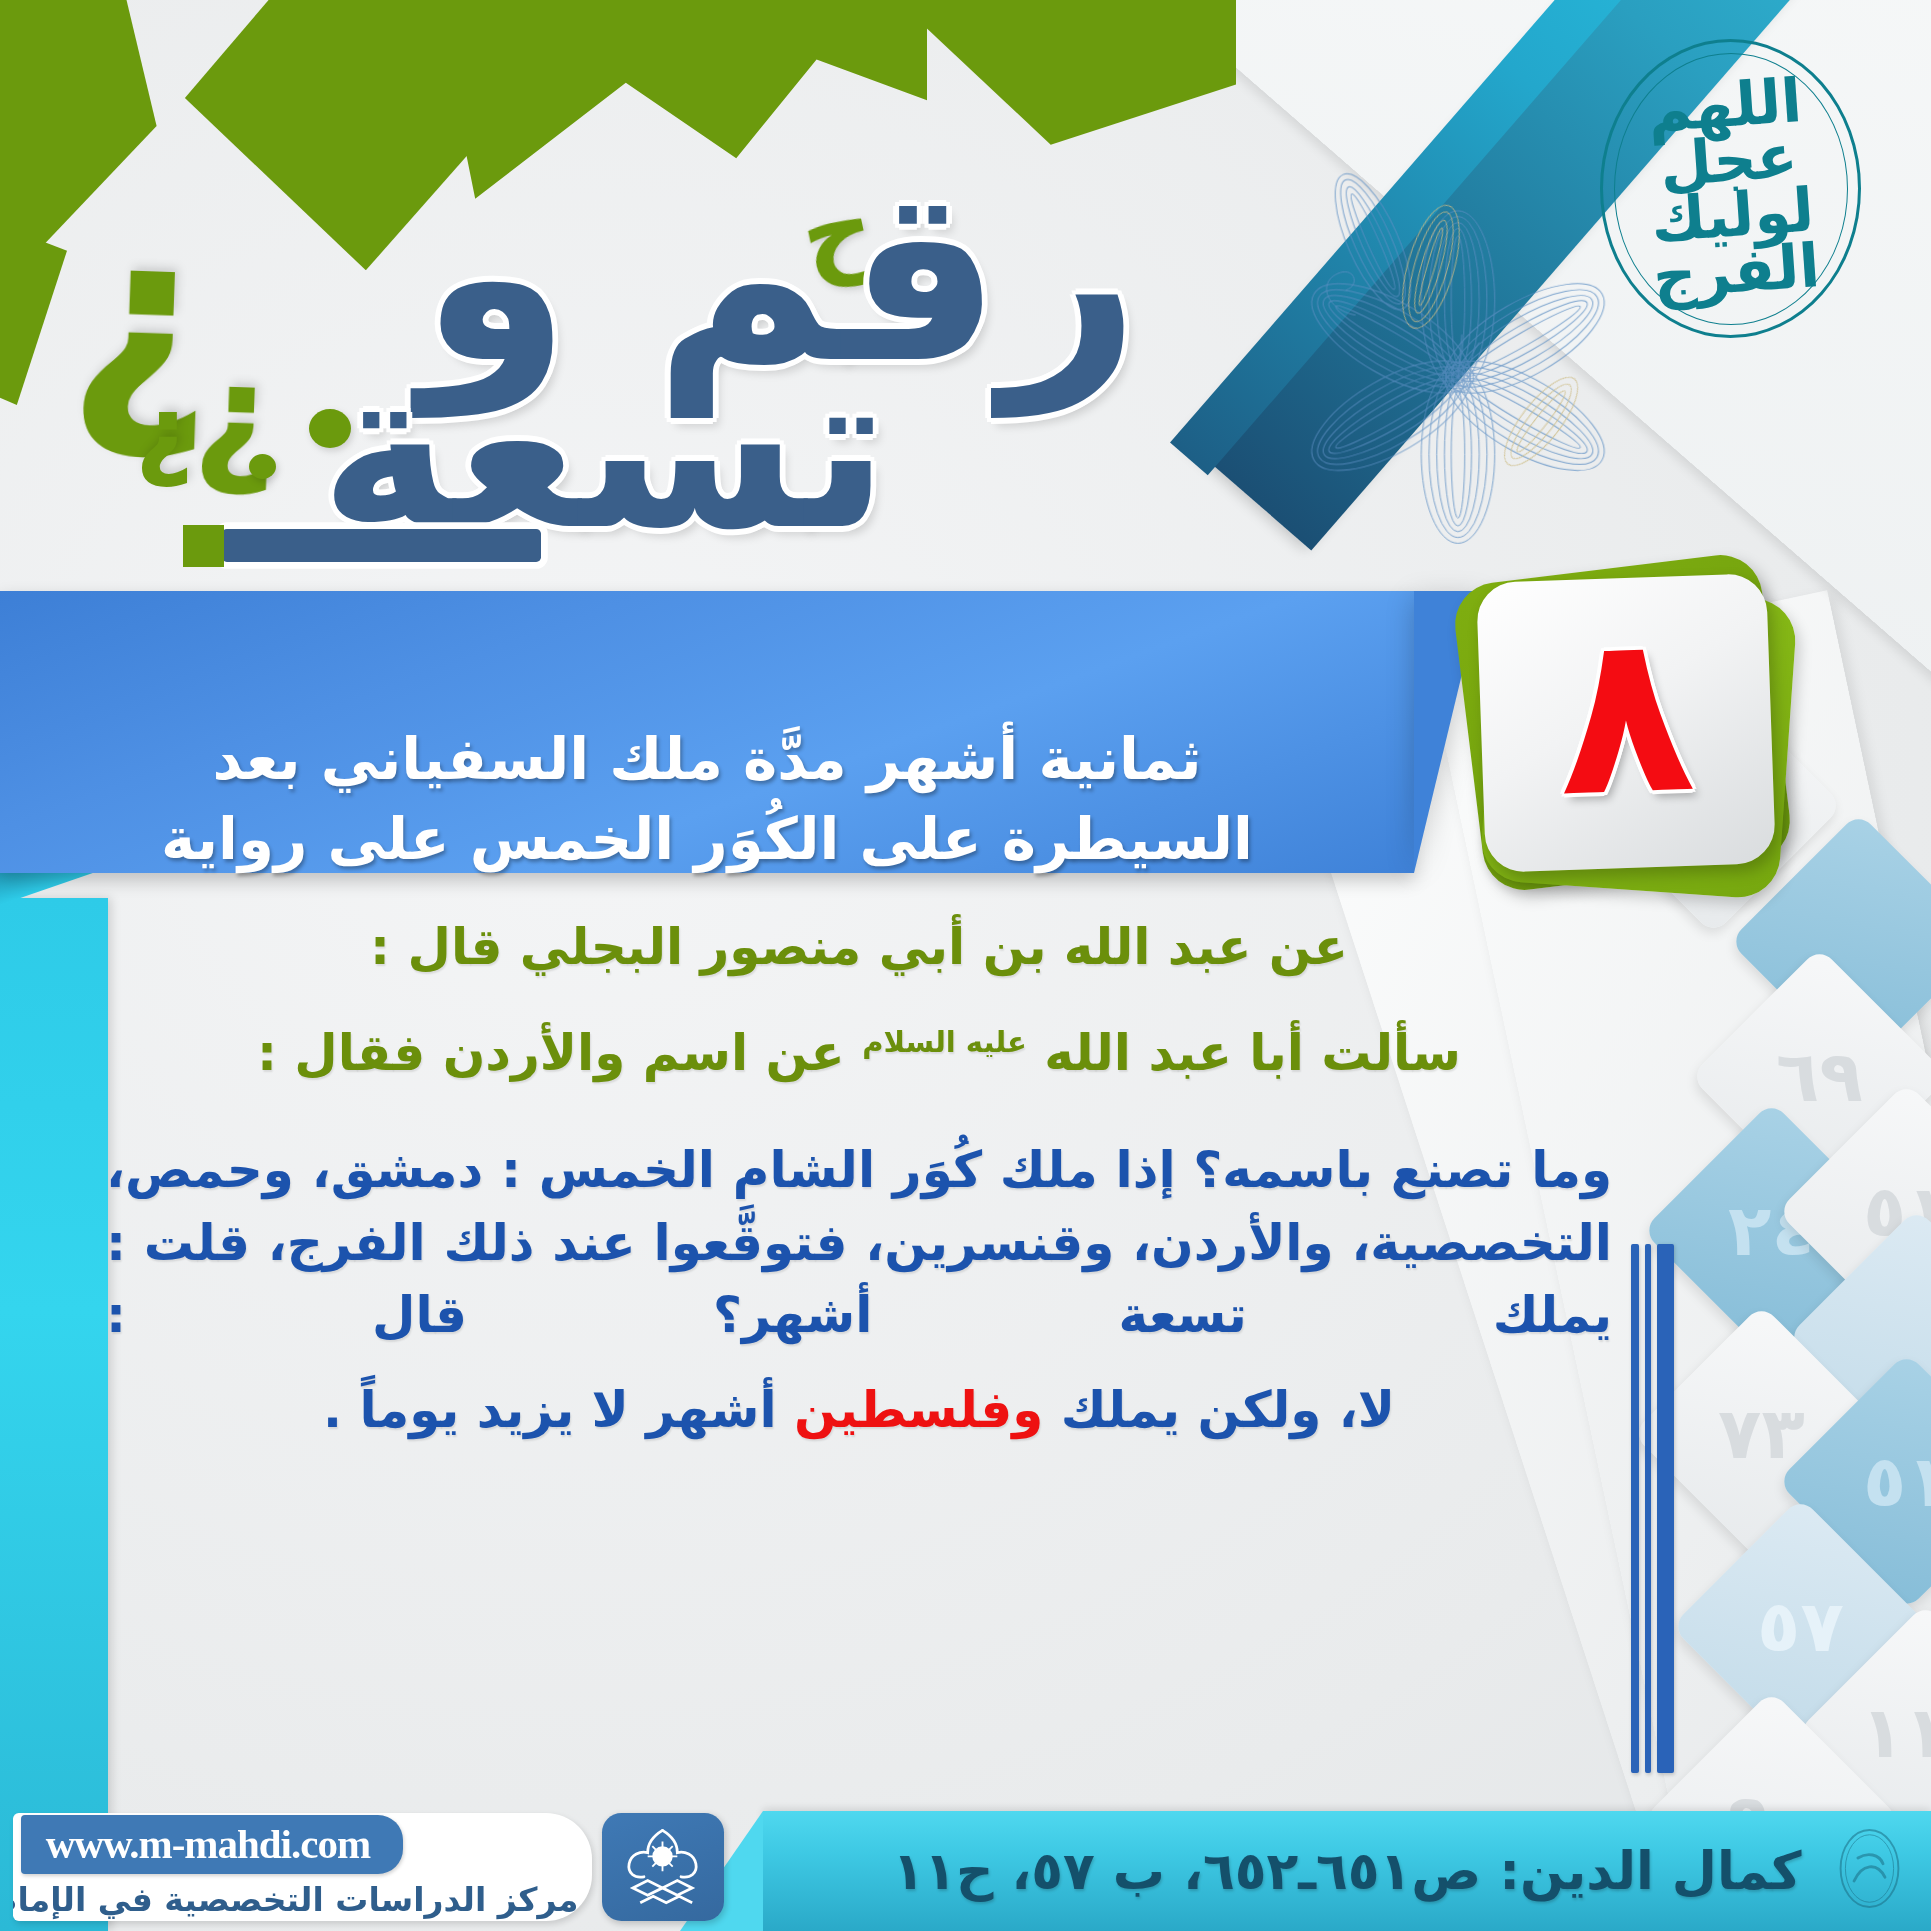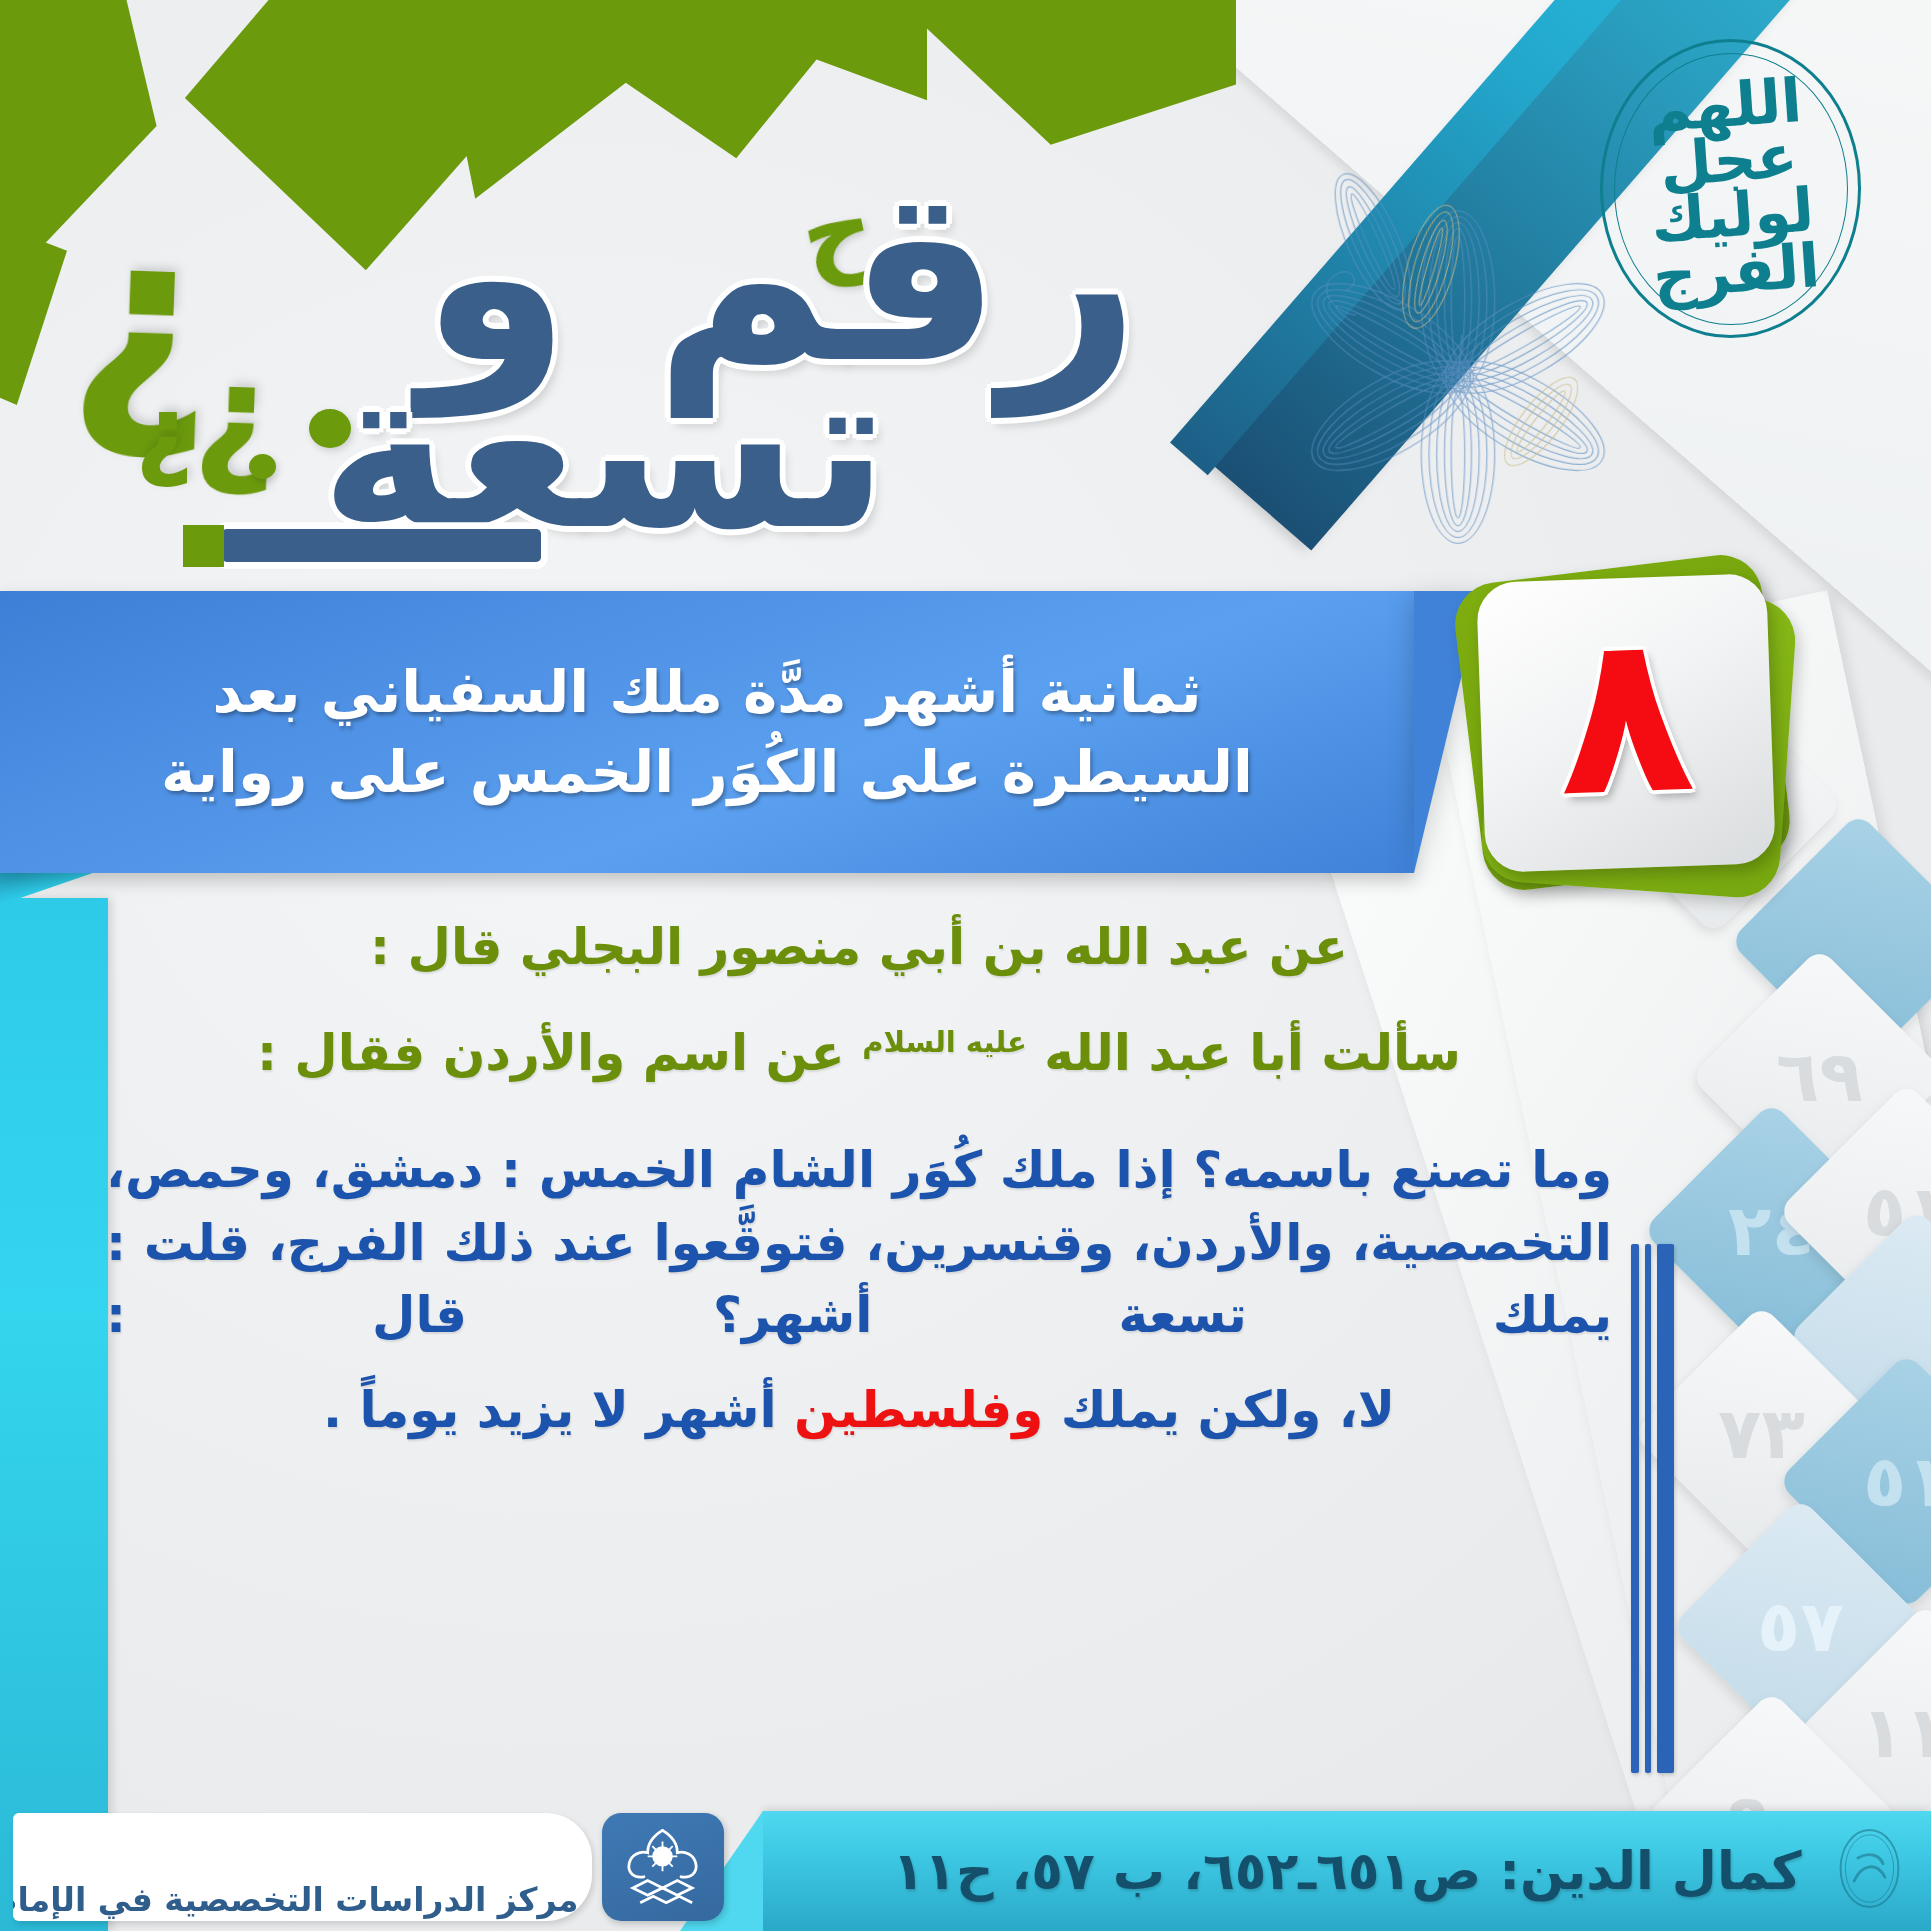--- a/index.html
+++ b/index.html
@@ -139,21 +139,21 @@
     background:linear-gradient(180deg,#1d8fae,#2ecbe8);
     transform:skewY(-19deg);transform-origin:left bottom;
   }
 
   
   .banner{
     position:absolute;left:0;top:591px;
     width:1414px;height:282px;
     background:linear-gradient(160deg,#3d7fd6 0%,#4e90e4 30%,#5ba0f0 60%,#3f82d8 100%);
     box-shadow:0 7.7px 17.4px rgba(0,0,0,.22);
-    display:flex;flex-direction:column;align-items:center;justify-content:center;
+    display:flex;flex-direction:column;align-items:center;justify-content:flex-end;
     gap:13.5px;
   }
   .banner::after{
     content:"";position:absolute;right:-60px;top:0;
     border-top:282px solid transparent;
     border-right:60px solid transparent;
   }
   .banner-line{
     color:#ffffff;direction:rtl;text-align:center;
     font-size:58px;font-weight:700;line-height:1.15;
@@ -492,20 +492,21 @@
         <circle cx="50" cy="36" r="11" fill="#ffffff" stroke="none"></circle>
         <g stroke="#ffffff" stroke-width="2">
           <path d="M50 20 v6 M50 46 v6 M34 36 h6 M60 36 h6
                    M39 25 l4 4 M57 43 l4 4 M61 25 l-4 4 M43 43 l-4 4"></path>
         </g>
         <path d="M18 70 L 34 62 L 50 70 L 66 62 L 82 70 L 66 78 L 50 70 L 34 78 Z"></path>
         <path d="M26 86 L 40 79 L 54 86 L 68 79 L 82 86"></path>
       </svg>
     </div>
     <div class="brand-panel">
+      <div class="brand-url">www.m-mahdi.com</div>
       <div class="brand-ar">مركز الدراسات التخصصية في الإمام المهدي</div>
     </div>
   </div>
 
   <svg class="corner-seal" viewBox="0 0 84 90">
     <ellipse cx="42" cy="45" rx="30" ry="40" fill="none" stroke="currentColor" stroke-width="2"></ellipse>
     <ellipse cx="42" cy="45" rx="25" ry="35" fill="none" stroke="currentColor" stroke-width="1"></ellipse>
     <path d="M26 58 C 34 40, 50 38, 58 54 M30 34 C 40 28, 52 30, 56 40" fill="none" stroke="currentColor" stroke-width="3" stroke-linecap="round"></path>
   </svg>
 

